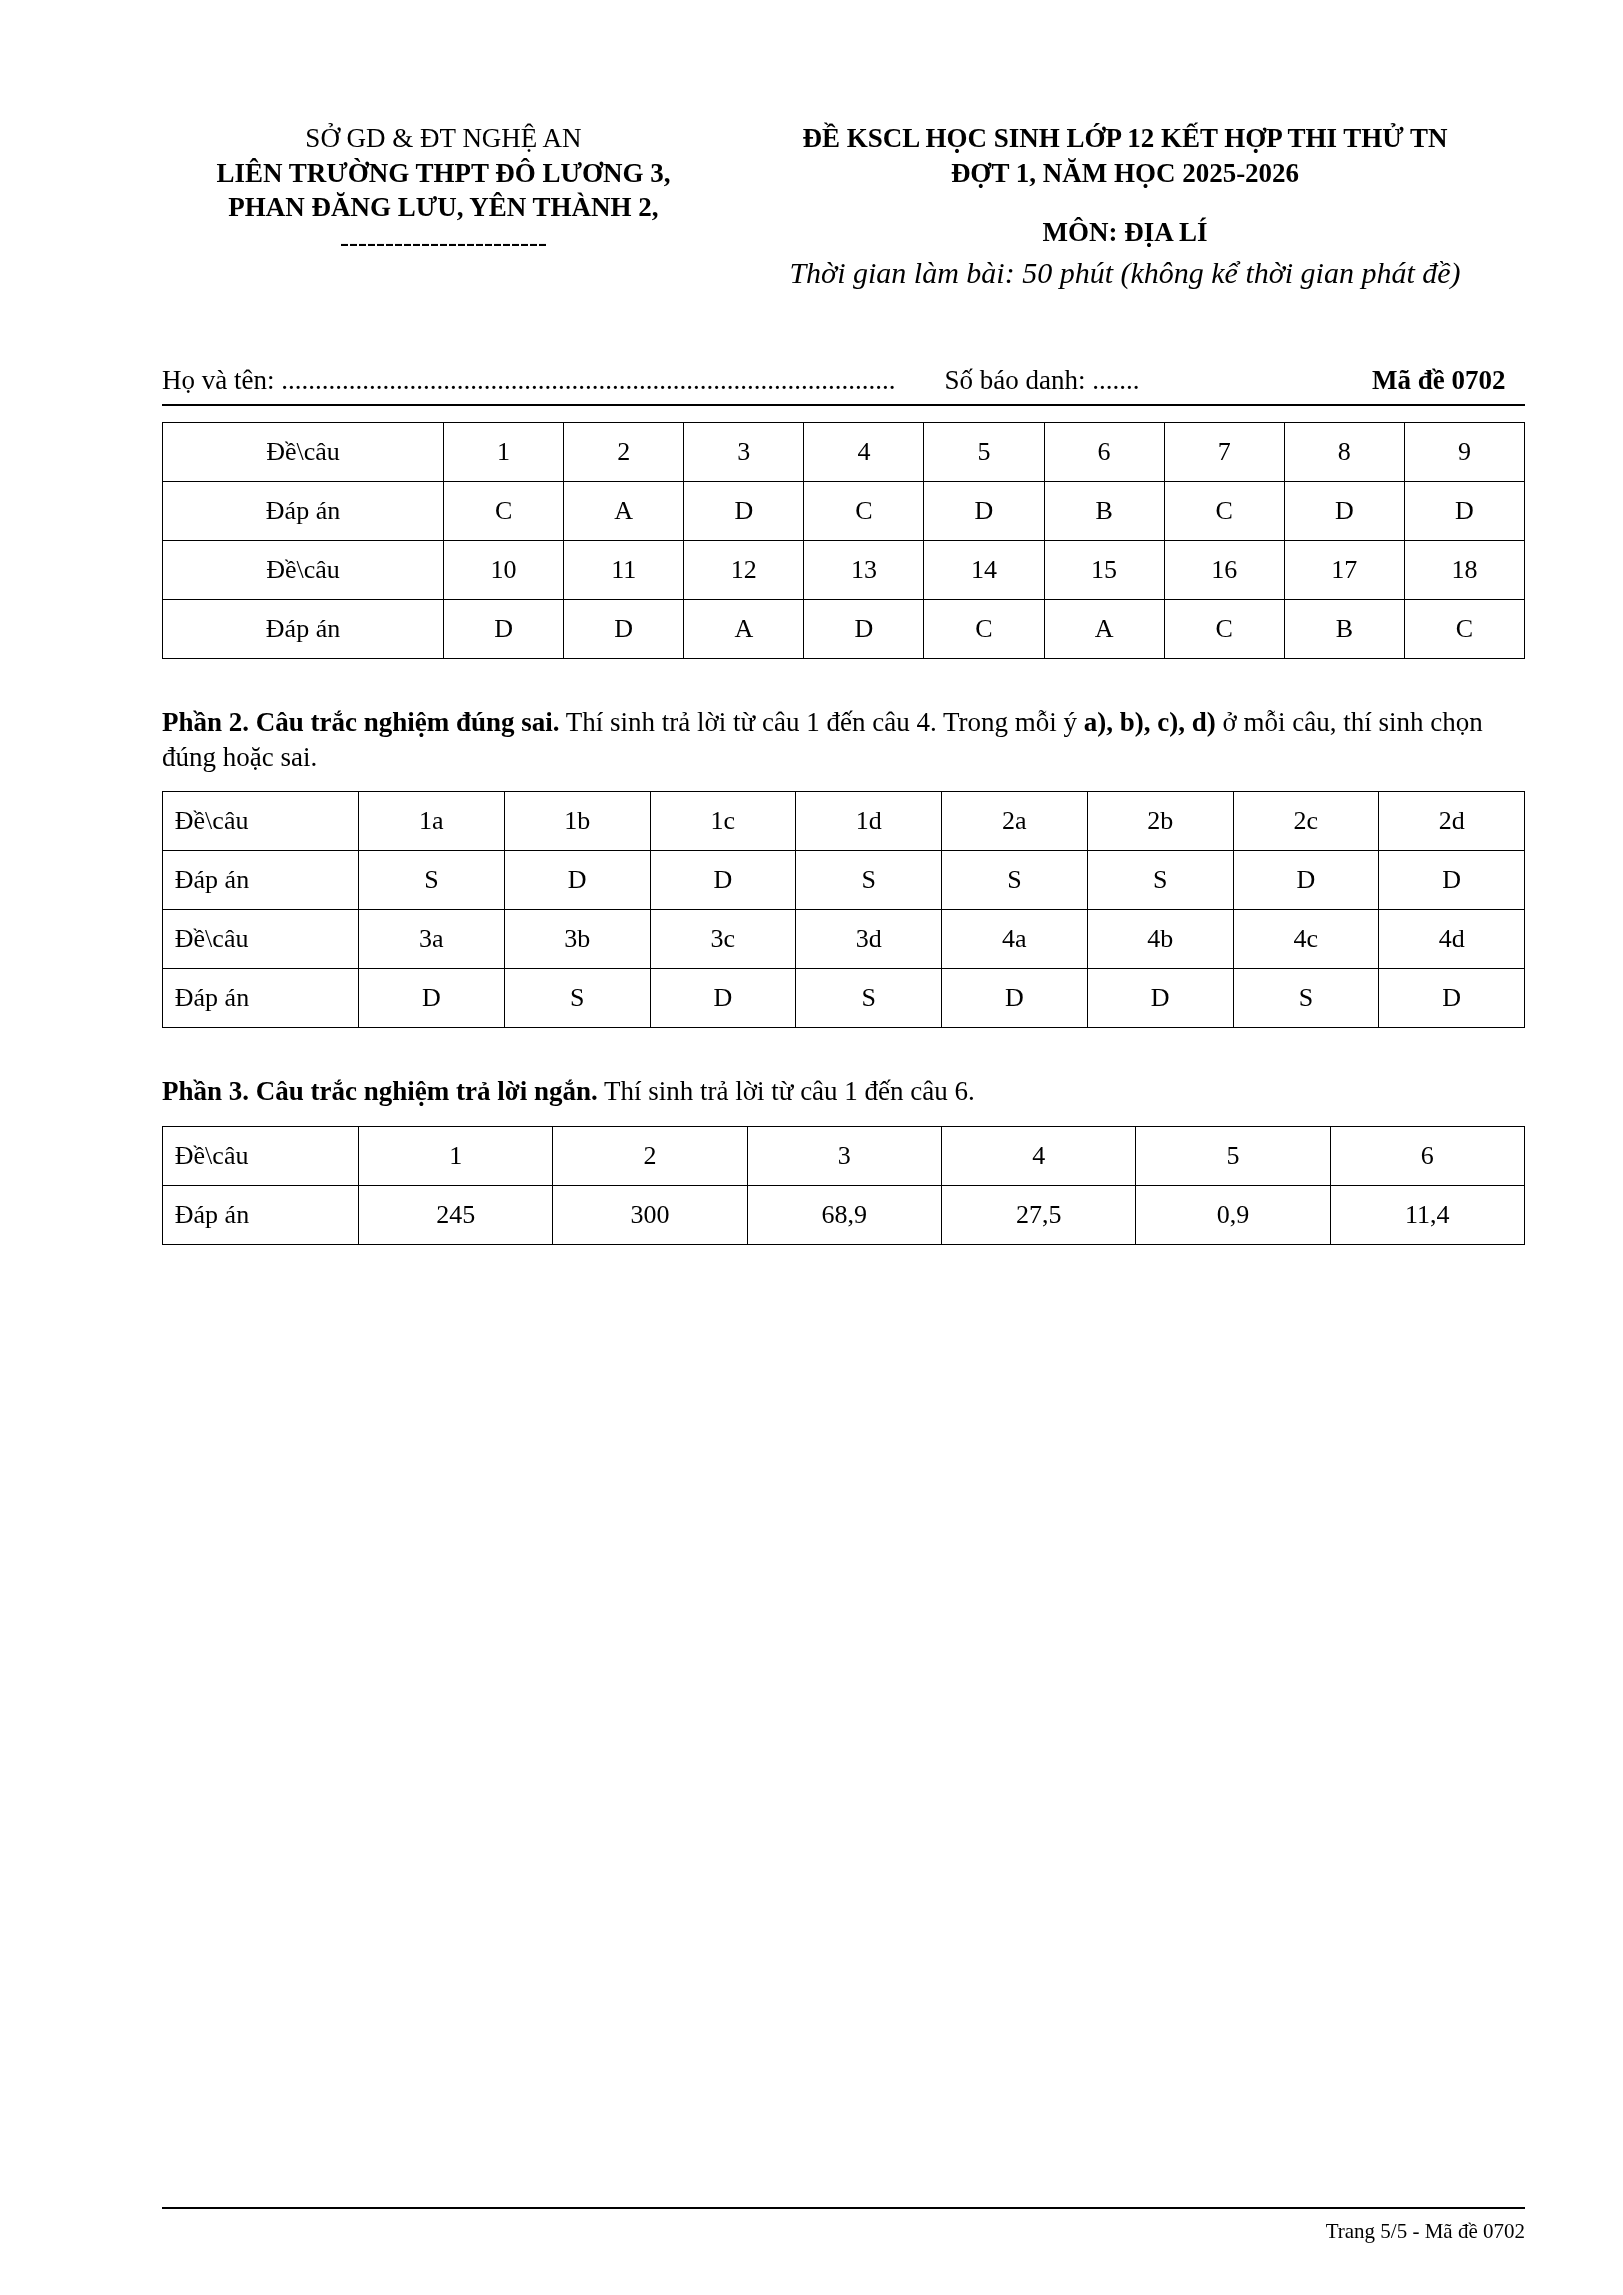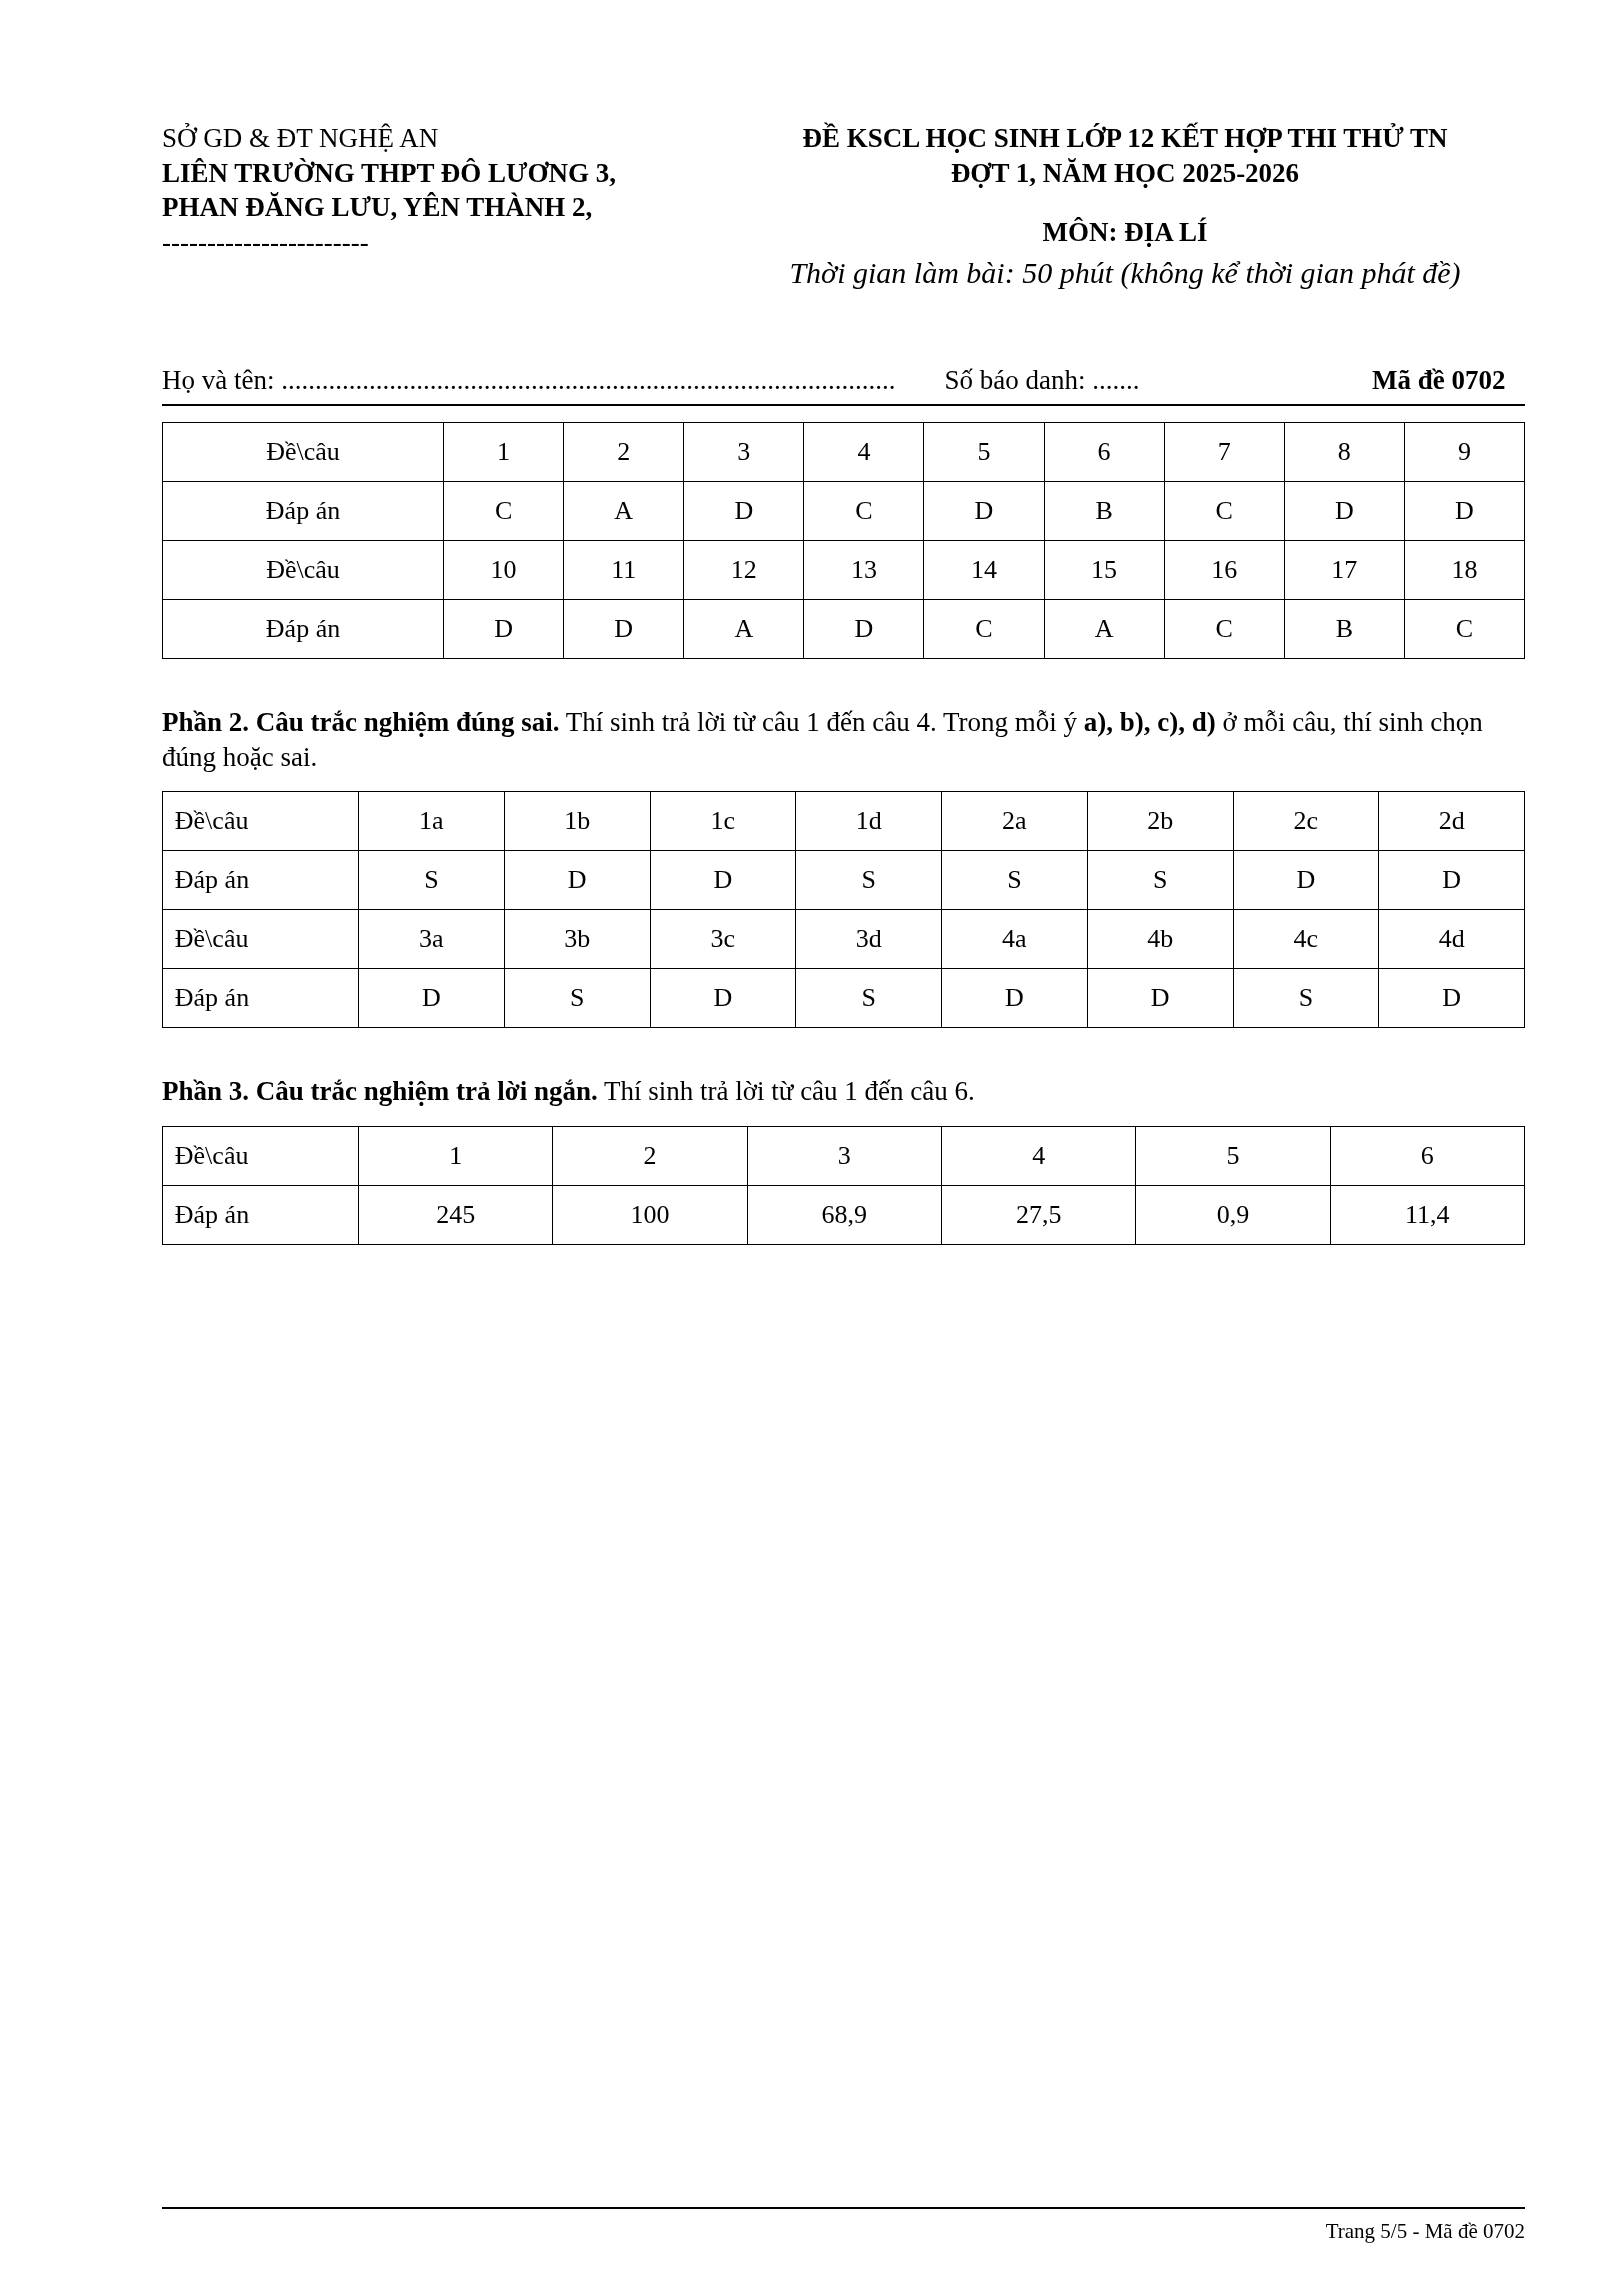--- a/index.html
+++ b/index.html
@@ -8,21 +8,21 @@
     width: 1623px; height: 2295px;
     font-family: "Liberation Serif", serif;
     color: #000;
     position: relative;
     overflow: hidden;
   }
   .page { position: absolute; inset: 0; padding: 121px 98px 0 162px; }
 
   .header { display: flex; align-items: flex-start; }
   .header-left {
-    flex: 0 0 563px; text-align: left;
+    flex: 0 0 563px; text-align: center;
     font-size: 27px; line-height: 1.28;
   }
   .header-right {
     flex: 1 1 auto; text-align: center;
     font-size: 27px; line-height: 1.28; white-space: nowrap;
   }
   .bold { font-weight: bold; }
   .italic { font-style: italic; }
   .subject { margin-top: 25px; }
   .duration { font-size: 30px; margin-top: 3.9px; }
@@ -202,21 +202,21 @@
           <td>1</td>
           <td>2</td>
           <td>3</td>
           <td>4</td>
           <td>5</td>
           <td>6</td>
         </tr>
         <tr class="answer-row">
           <td>Đáp án</td>
           <td>245</td>
-          <td>100</td>
+          <td>300</td>
           <td>68,9</td>
           <td>27,5</td>
           <td>0,9</td>
           <td>11,4</td>
         </tr>
       </tbody>
     </table>
 
   <div class="footer">
     <div class="footer-line"></div>

